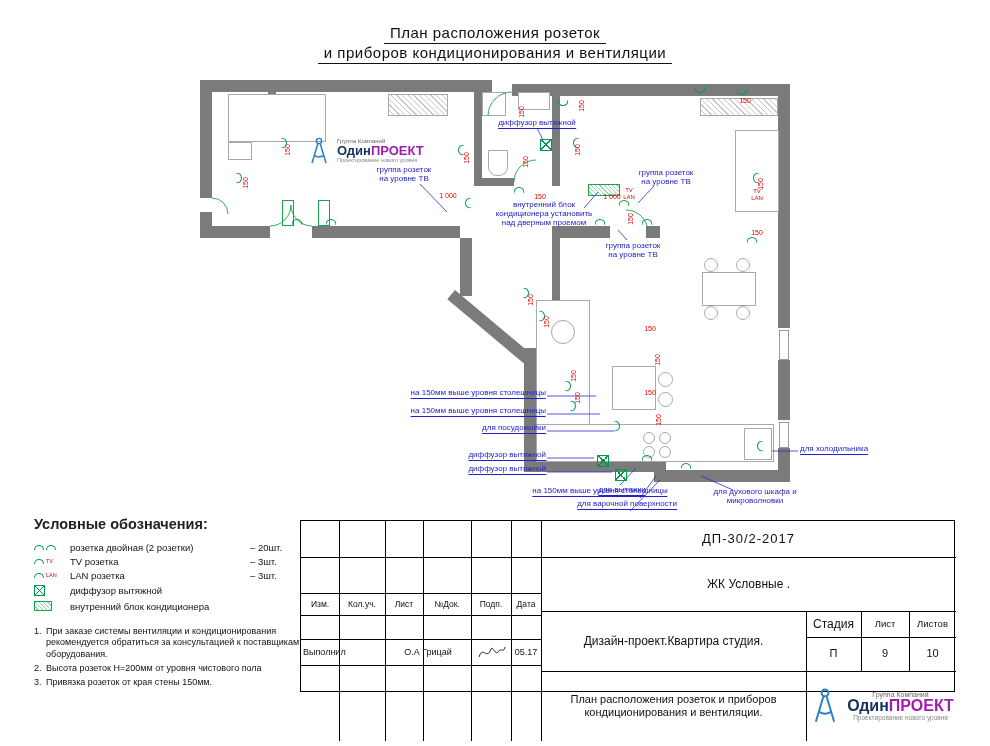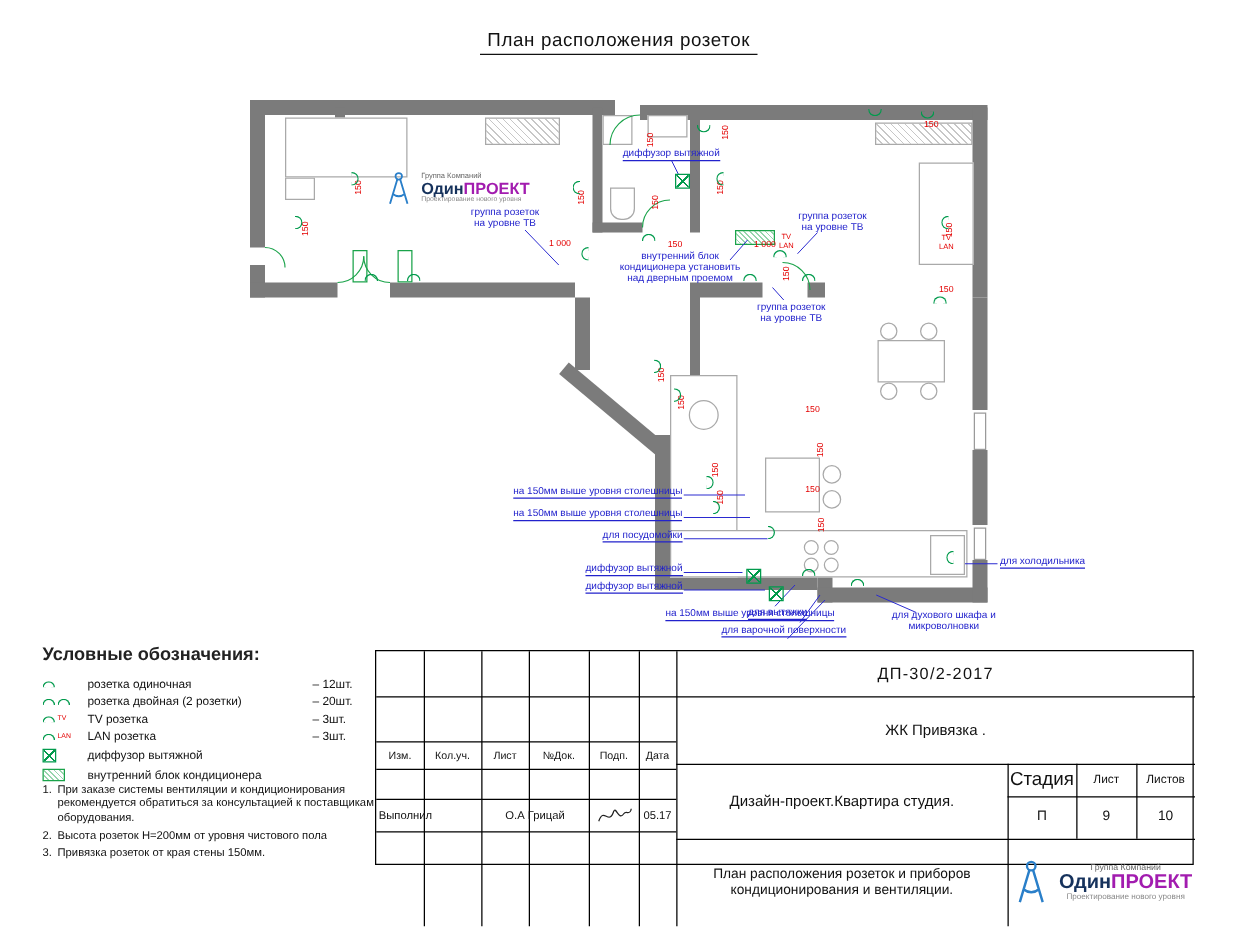--- a/index.html
+++ b/index.html
@@ -62,20 +62,21 @@
   .ln{position:absolute;background:#000;}
   .cell{position:absolute;display:flex;align-items:center;justify-content:center;text-align:center;line-height:1.2;}
 </style>
 </head>
 <body>
 
 <div class="sheet">
 
   <div class="sheet-title">
     <div>План расположения розеток</div><br>
+    <div>и приборов кондиционирования и вентиляции</div>
   </div>
 
   <div class="abs" id="plan" style="left:0;top:0;width:990px;height:746px;">
 
     <div class="wall" style="left:200px;top:80px;width:292px;height:12px;"></div>
     <div class="wall" style="left:512px;top:84px;width:278px;height:12px;"></div>
     <div class="wall" style="left:200px;top:80px;width:12px;height:118px;"></div>
     <div class="wall" style="left:200px;top:212px;width:12px;height:26px;"></div>
     <div class="wall" style="left:268px;top:86px;width:8px;height:40px;"></div>
     <div class="wall" style="left:200px;top:226px;width:70px;height:12px;"></div>
@@ -244,27 +245,20 @@
         <div class="diffuser" style="left: 597px; top: 455px;"></div>
         <div class="diffuser" style="left: 615px; top: 469px;"></div>
       </div>
   </div>
 
   <div class="legend">
     <h3>Условные обозначения:</h3>
     <div class="lrow">
       <span class="lsym">
           <span class="sg"></span>
-        </span>
-      <span class="llab">розетка одиночная</span>
-      <span class="lcnt">– 12шт.</span>
-    </div>
-    <div class="lrow">
-      <span class="lsym">
-          <span class="sg"></span>
           <span class="sg"></span>
         </span>
       <span class="llab">розетка двойная (2 розетки)</span>
       <span class="lcnt">– 20шт.</span>
     </div>
     <div class="lrow">
       <span class="lsym">
           <span class="sg"></span>
           <span class="sred">TV</span>
         </span>
@@ -324,37 +318,37 @@
     <div class="ln" style="left:0;top:36px;width:655px;height:1px;"></div>
     <div class="ln" style="left:0;top:72px;width:240px;height:1px;"></div>
     <div class="ln" style="left:240px;top:90px;width:415px;height:1px;"></div>
     <div class="ln" style="left:0;top:94px;width:240px;height:1px;"></div>
     <div class="ln" style="left:505px;top:116px;width:150px;height:1px;"></div>
     <div class="ln" style="left:0;top:118px;width:240px;height:1px;"></div>
     <div class="ln" style="left:0;top:144px;width:240px;height:1px;"></div>
     <div class="ln" style="left:240px;top:150px;width:415px;height:1px;"></div>
 
     <div class="cell" style="left:240px;top:0;width:415px;height:36px;font-size:13px;letter-spacing:1px;">ДП-30/2-2017</div>
-    <div class="cell" style="left:240px;top:36px;width:415px;height:54px;font-size:12px;">ЖК Привязка .</div>
+    <div class="cell" style="left:240px;top:36px;width:415px;height:54px;font-size:12px;">ЖК Условные .</div>
     <div class="cell" style="left:0;top:72px;width:38px;height:22px;font-size:8.5px;">Изм.</div>
     <div class="cell" style="left:38px;top:72px;width:46px;height:22px;font-size:8.5px;">Кол.уч.</div>
     <div class="cell" style="left:84px;top:72px;width:38px;height:22px;font-size:8.5px;">Лист</div>
     <div class="cell" style="left:122px;top:72px;width:48px;height:22px;font-size:8.5px;">№Док.</div>
     <div class="cell" style="left:170px;top:72px;width:40px;height:22px;font-size:8.5px;">Подп.</div>
     <div class="cell" style="left:210px;top:72px;width:30px;height:22px;font-size:8.5px;">Дата</div>
     <div class="cell" style="left:2px;top:118px;width:82px;height:26px;font-size:9px;justify-content:flex-start;">Выполнил</div>
     <div class="cell" style="left:84px;top:118px;width:86px;height:26px;font-size:9px;">О.А Грицай</div>
     <div class="cell" style="left:172px;top:118px;width:38px;height:26px;">
       <svg width="30" height="18" viewBox="0 0 30 18">
         <path d="M2,14 C6,2 10,18 14,6 C16,2 18,14 22,8 C24,5 27,10 28,4" fill="none" stroke="#222" stroke-width="1"></path>
       </svg>
     </div>
     <div class="cell" style="left:210px;top:118px;width:30px;height:26px;font-size:9px;">05.17</div>
     <div class="cell" style="left:240px;top:90px;width:265px;height:60px;font-size:12px;padding:0 6px;box-sizing:border-box;">Дизайн-проект.Квартира студия.</div>
-    <div class="cell" style="left:505px;top:90px;width:55px;height:26px;font-size:15px;">Стадия</div>
+    <div class="cell" style="left:505px;top:90px;width:55px;height:26px;font-size:12px;">Стадия</div>
     <div class="cell" style="left:560px;top:90px;width:48px;height:26px;font-size:9.5px;">Лист</div>
     <div class="cell" style="left:608px;top:90px;width:47px;height:26px;font-size:9.5px;">Листов</div>
     <div class="cell" style="left:505px;top:116px;width:55px;height:34px;font-size:11px;">П</div>
     <div class="cell" style="left:560px;top:116px;width:48px;height:34px;font-size:11px;">9</div>
     <div class="cell" style="left:608px;top:116px;width:47px;height:34px;font-size:11px;">10</div>
     <div class="cell" style="left:240px;top:150px;width:265px;height:70px;font-size:11px;padding:0 14px;box-sizing:border-box;">План расположения розеток и приборов кондиционирования и вентиляции.</div>
     <div class="cell" style="left:505px;top:150px;width:150px;height:70px;">
       <div class="logo big" style="position:static;">
         <svg width="34" height="40" viewBox="0 0 26 30">
           <circle cx="13" cy="5" r="2.6" fill="none" stroke="#2a7fc9" stroke-width="1.4"></circle>

